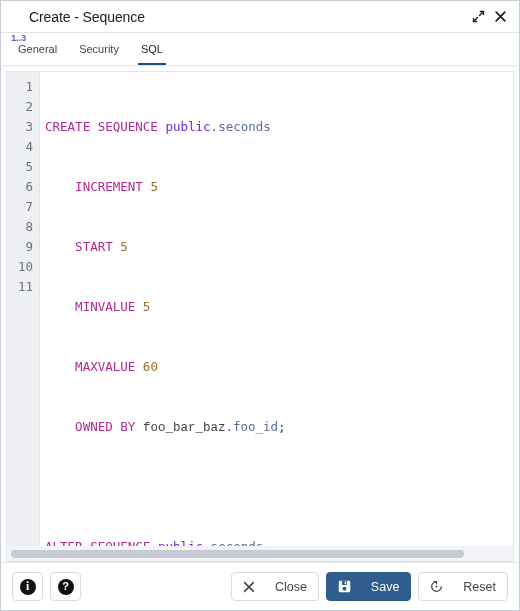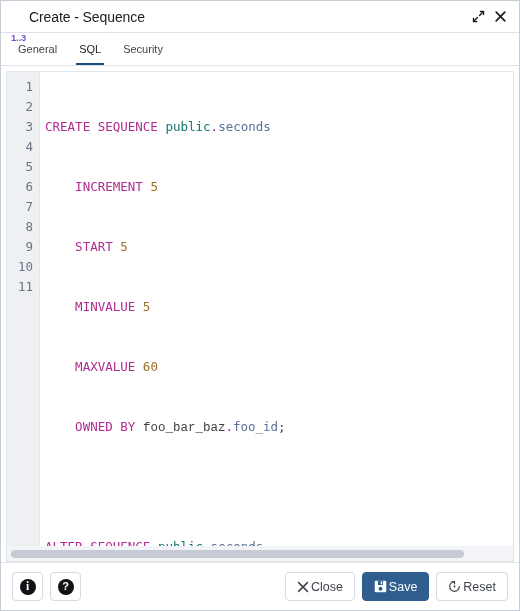--- a/index.html
+++ b/index.html
@@ -139,21 +139,21 @@
     flex: 1 1 auto;
     padding-top: 5px;
     padding-left: 5px;
     white-space: pre;
     overflow: hidden;
     color: #24292e;
   }
   .code .ln { height: 20px; }
 
   .kw   { color: #b02a8f; }
-  .kw2  { color: #0f766e; }
+  .kw2  { color: #6d28d9; }
   .id   { color: #5b7099; }
   .num  { color: #97702a; }
   .plain{ color: #404040; font-family: Liberation Mono, monospace; }
   .punc { color: #b02a8f; }
   .semi { color: #3b4149; }
 
   
   .hscroll-track {
     height: 16px;
     min-height: 16px;
@@ -223,21 +223,21 @@
     height: 29px;
     box-sizing: border-box;
     border: 1px solid #d7dae0;
     border-radius: 4px;
     background: #ffffff;
     color: #40454d;
     font-size: 12.5px;
     font-family: "Liberation Sans", sans-serif;
     display: inline-flex;
     align-items: center;
-    gap: 2px;
+    gap: 20px;
     padding: 0 11px;
     cursor: pointer;
     white-space: nowrap;
   }
   .btn svg { display: block; flex: 0 0 auto; }
   .btn.primary {
     background: #2e5d8e;
     border-color: #2e5d8e;
     color: #ffffff;
   }
@@ -262,22 +262,22 @@
     <span class="win-btn">
       <svg width="13" height="13" viewBox="0 0 13 13" fill="none" stroke="#1d1d1f" stroke-width="1.7" stroke-linecap="round">
         <path d="M2.2 2.2 L10.8 10.8"></path>
           <path d="M10.8 2.2 L2.2 10.8"></path>
       </svg>
     </span>
   </div>
 
   <div class="tabbar">
     <div class="tab">General</div>
+    <div class="tab">Security</div>
     <div class="tab active">SQL</div>
-    <div class="tab">Security</div>
   </div>
 
   <div class="editor-wrap">
     <div class="editor">
       <div class="gutter">
         <div>1</div>
         <div>2</div>
         <div>3</div>
         <div>4</div>
         <div>5</div>

